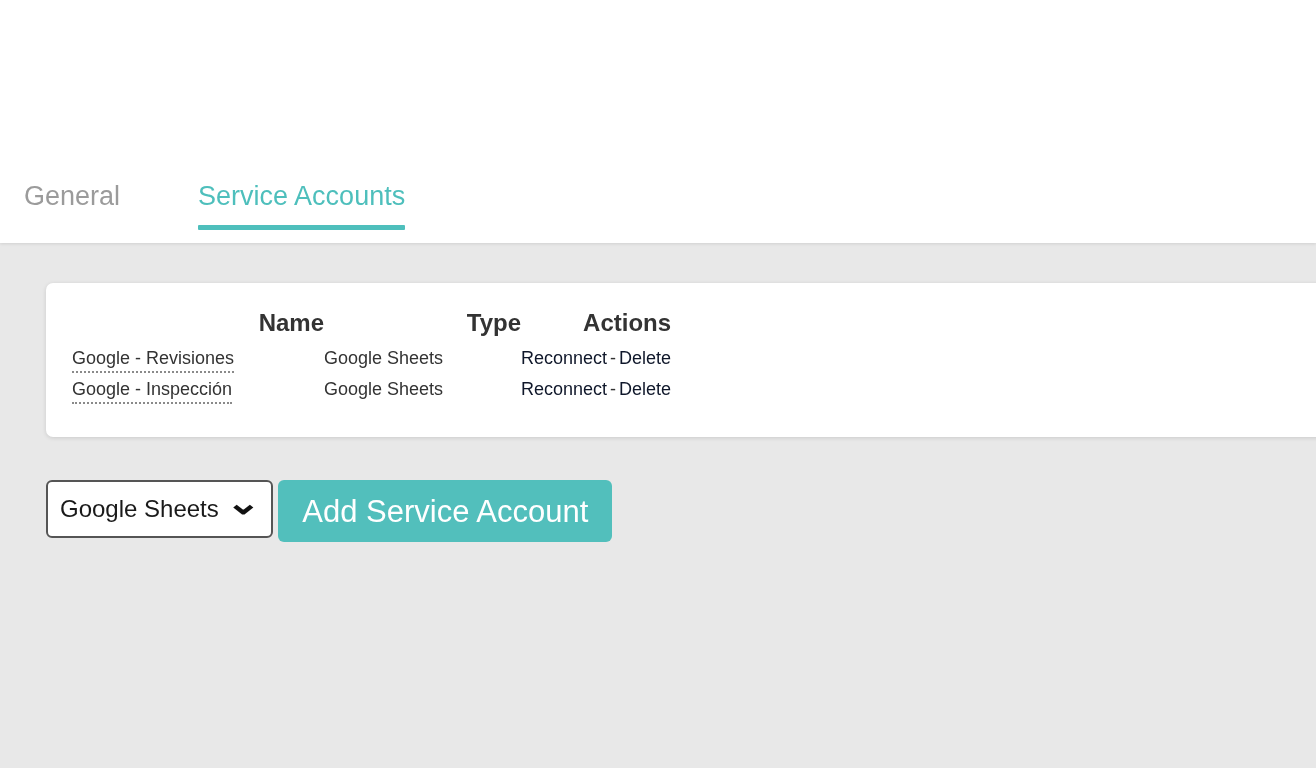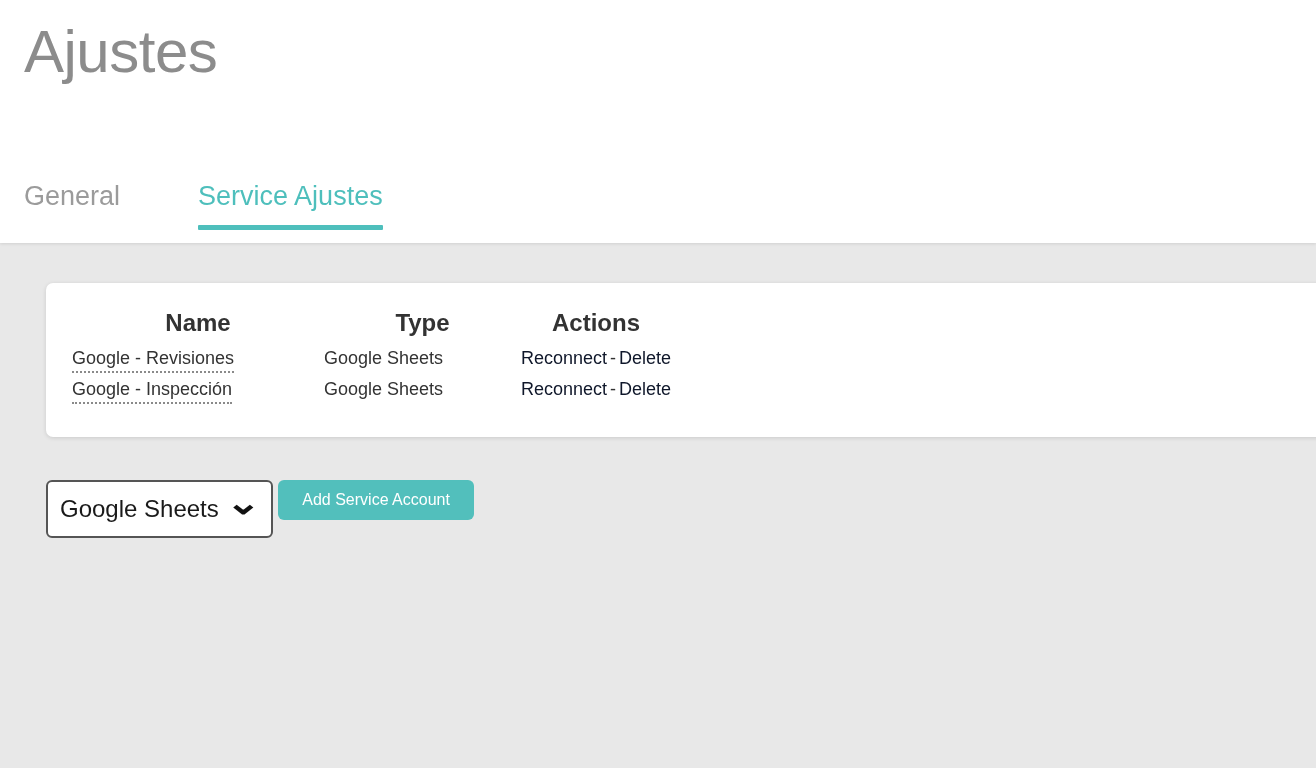--- a/index.html
+++ b/index.html
@@ -97,21 +97,21 @@
     box-shadow: 0 1px 4px rgba(0,0,0,0.13);
     padding: 26px 0 30px 0;
   }
 
   table.accounts-table {
     border-collapse: collapse;
     border-spacing: 0;
     margin-left: 26px;
   }
   table.accounts-table th {
-    text-align: center;
+    text-align: right;
     font-size: 24px;
     font-weight: bold;
     color: #333333;
     padding: 0 0 7px 0;
     line-height: 1.2;
     white-space: nowrap;
   }
   table.accounts-table td {
     text-align: left;
     font-size: 18px;
@@ -175,48 +175,47 @@
     line-height: 1;
     transform: scaleX(1.25);
     display: inline-block;
   }
 
   #add-service-account-button {
     margin-left: 5px;
     background: #52bfbc;
     border: none;
     border-radius: 6px;
-    height: 40px;
+    height: 62px;
     padding: 7px 24px;
     color: #ffffff;
-    font-size: 16px;
+    font-size: 31px;
     font-family: "Liberation Sans", sans-serif;
     font-weight: 400;
     cursor: pointer;
     white-space: nowrap;
     line-height: 1;
   }
 </style>
 </head>
 <body>
 
 <div id="page-header">
 
-  <div id="page-title">Ajustes</div>
 
   <div id="tab-bar">
 
     <div class="tab">
       <span>General</span>
     </div>
 
 
 
     <div class="tab active">
-      <span>Service Ajustes</span>
+      <span>Service Accounts</span>
       <span class="tab-underline"></span>
     </div>
 
   </div>
 </div>
 
 <div id="content-area">
 
   <div id="accounts-card">
 

